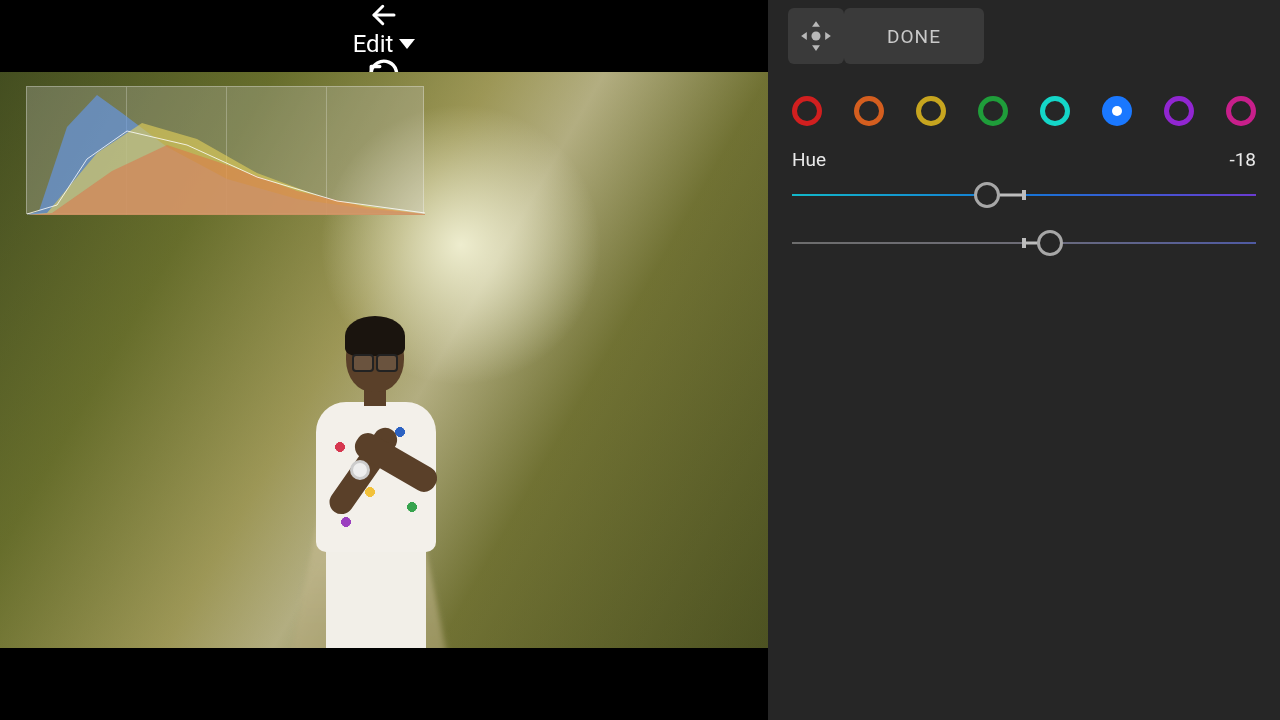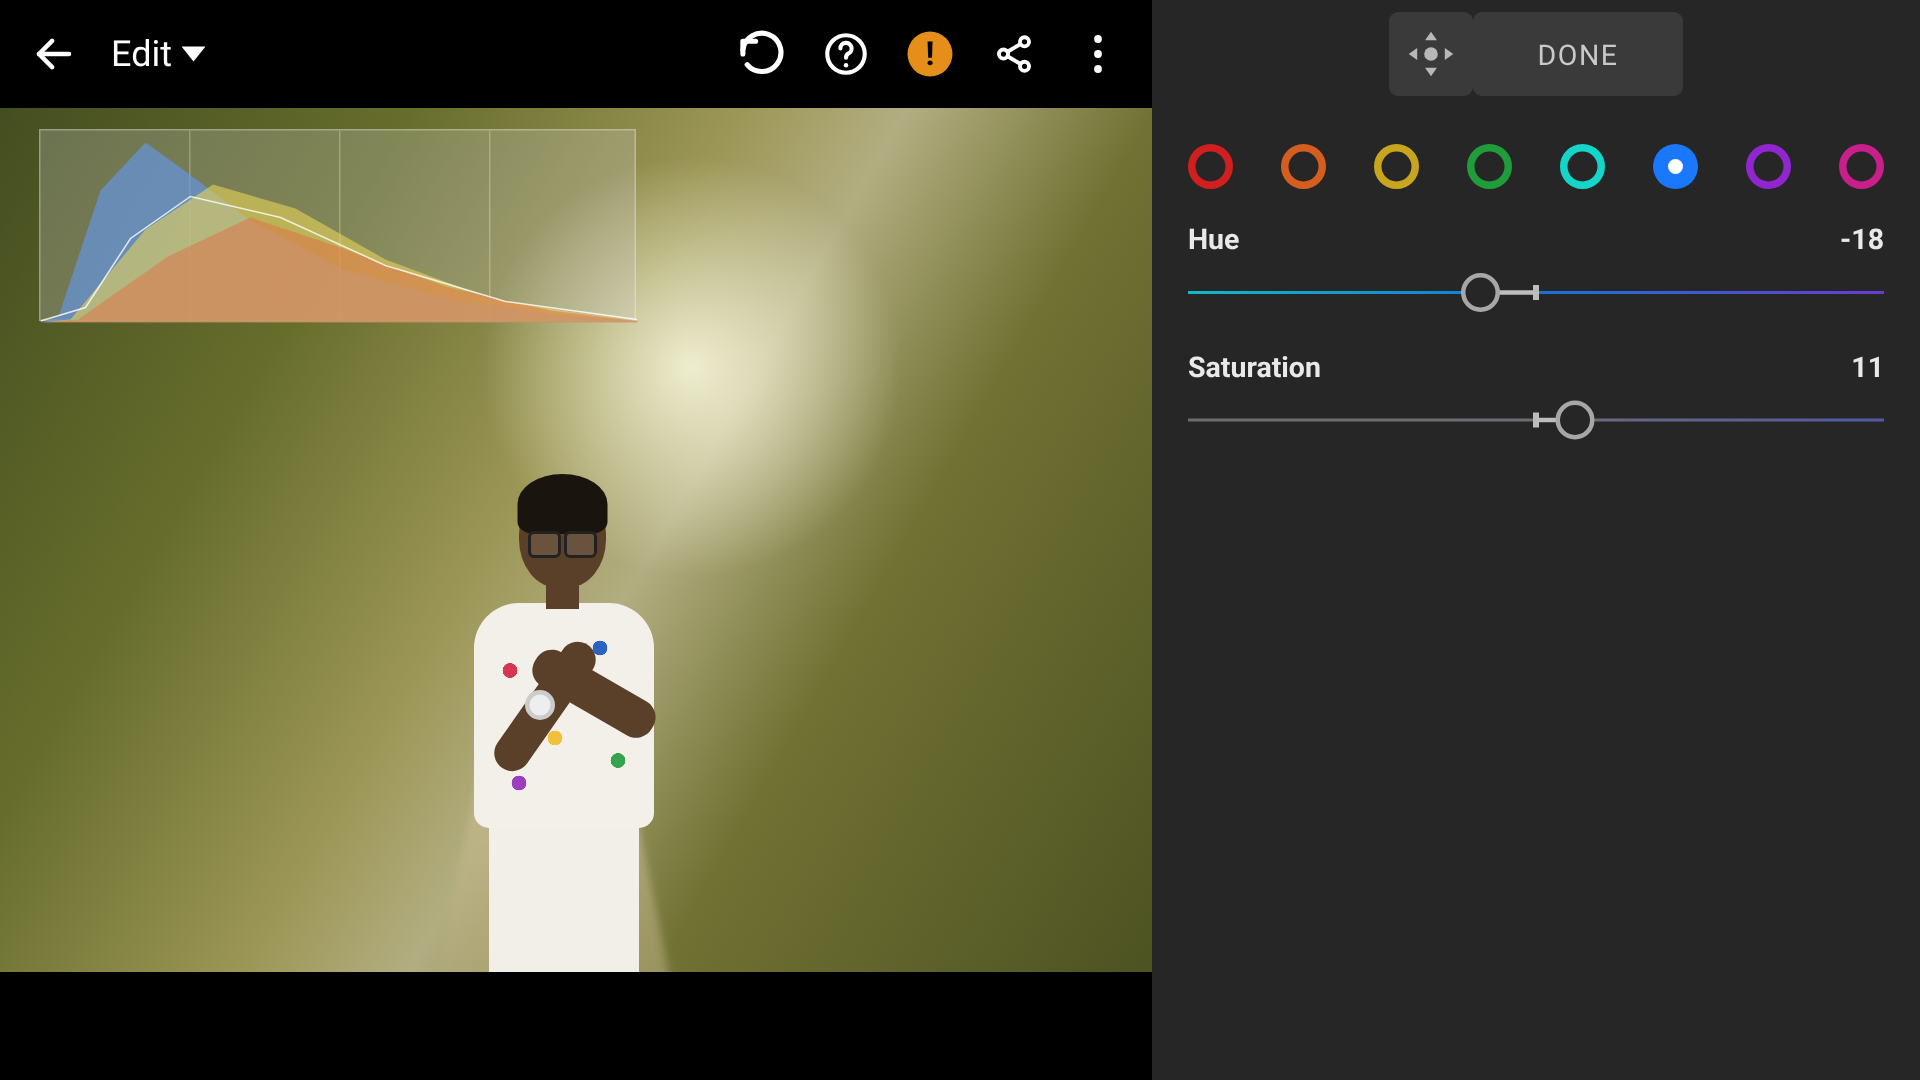--- a/index.html
+++ b/index.html
@@ -2,21 +2,21 @@
 <html><head>
 <meta charset="utf-8">
 <style>
   * { box-sizing: border-box; margin: 0; padding: 0; }
   html, body { width: 1280px; height: 720px; overflow: hidden; font-family: -apple-system, "Segoe UI", Roboto, sans-serif; background:#000; }
   .app { display:flex; width:1280px; height:720px; }
   .left { width:768px; height:720px; background:#000; display:flex; flex-direction:column; }
   .right { width:512px; height:720px; background:#262626; display:flex; flex-direction:column; }
 
   
-  .topbar { height:72px; display:flex; align-items:center; padding:0 8px; color:#fff; }
+  .topbar { height:72px; display:flex; align-items:center; padding:0 8px; color:#fff;flex-direction:column; }
   .tb-btn { width:56px; height:56px; display:flex; align-items:center; justify-content:center; cursor:pointer; }
   .tb-btn svg { display:block; }
   .edit-drop { display:flex; align-items:center; gap:6px; font-size:24px; font-weight:400; cursor:pointer; padding:0 10px; }
   .spacer { flex:1; }
   .warn-circle { width:30px; height:30px; border-radius:50%; background:#e58e1a; color:#000; display:flex; align-items:center; justify-content:center; font-weight:bold; font-size:22px; }
 
   
   .canvas-wrap { flex:1; position:relative; background:#000; }
   .canvas { position:absolute; left:0; top:0; width:768px; height:576px; background:
     radial-gradient(200px 200px at 60% 30%, rgba(255,255,230,0.8), rgba(0,0,0,0) 70%),
@@ -43,31 +43,31 @@
   }
   .arm-l { position:absolute; left:50px; top:120px; width:26px; height:90px; background:#5a4029; border-radius:12px; transform:rotate(-60deg); transform-origin:top center; }
   .arm-r { position:absolute; left:86px; top:110px; width:24px; height:100px; background:#5a4029; border-radius:12px; transform:rotate(35deg); transform-origin:top center; }
   .watch { position:absolute; left:56px; top:140px; width:20px; height:20px; border-radius:50%; background:#eee; border:3px solid #ccc; }
   .pants { position:absolute; left:32px; top:222px; width:100px; height:120px; background:#f2efe8; border-radius:8px 8px 0 0; }
 
   
   .histo { position:absolute; left:26px; top:14px; width:398px; height:128px; background:rgba(200,200,200,0.28); border:1px solid rgba(255,255,255,0.3); }
 
   
-  .panel-top { height:72px; display:flex; align-items:center; justify-content:center; padding:0 20px; }
+  .panel-top { height:72px; display:flex; align-items:center; justify-content:flex-start; padding:0 20px; }
   .move-btn { width:56px; height:56px; border-radius:6px; background:#3a3a3a; display:flex; align-items:center; justify-content:center; cursor:pointer; }
   .done-btn { width:140px; height:56px; border-radius:6px; background:#3a3a3a; color:#c9c9c9; display:flex; align-items:center; justify-content:center; font-size:19px; letter-spacing:1px; cursor:pointer; }
 
   .swatches { display:flex; justify-content:space-between; padding:24px 24px 16px 24px; }
   .sw { width:30px; height:30px; border-radius:50%; border:5px solid; cursor:pointer; }
   .sw.filled { border:none; width:30px; height:30px; position:relative; }
   .sw.filled::after { content:""; position:absolute; left:50%; top:50%; width:10px; height:10px; border-radius:50%; background:#fff; transform:translate(-50%,-50%); }
 
   .sliders { padding:6px 24px 0 24px; }
-  .slider { margin-bottom:28px;font-weight:bold; }
+  .slider { margin-bottom:28px; }
   .sl-row { display:flex; justify-content:space-between; color:#e9e9e9; font-size:19px; margin-bottom:14px; }
   .track { position:relative; height:20px; }
   .track-line { position:absolute; left:0; right:0; top:50%; height:2px; transform:translateY(-50%); }
   .tick-center { position:absolute; top:50%; width:4px; height:10px; background:#bdbdbd; transform:translate(-50%,-50%); }
   .segment { position:absolute; top:50%; height:3px; background:#bdbdbd; transform:translateY(-50%); }
   .thumb { position:absolute; top:50%; width:26px; height:26px; border-radius:50%; border:3px solid #a7a7a7; background:#262626; transform:translate(-50%,-50%); cursor:pointer; }
 </style>
 </head>
 <body>
 
@@ -187,24 +187,20 @@
         </div>
         <div class="track">
           <div class="track-line" style="background:linear-gradient(90deg,#12b8c9 0%,#1575d6 50%,#6a3bd1 100%)"></div>
           <div class="tick-center" style="left:50%"></div>
           <div class="segment" style="left:43%; width:7%;"></div>
           <div class="thumb" style="left:42%"></div>
         </div>
       </div>
 
       <div class="slider">
-        <div class="sl-row">
-          <span>Saturation</span>
-          <span>11</span>
-        </div>
         <div class="track">
           <div class="track-line" style="background:linear-gradient(90deg,#6d6d6d 0%,#6d6c76 50%,#4f5aa3 100%)"></div>
           <div class="tick-center" style="left:50%"></div>
           <div class="segment" style="left:50.5%; width:5%;"></div>
           <div class="thumb" style="left:55.5%"></div>
         </div>
       </div>
 
 
     </div>

